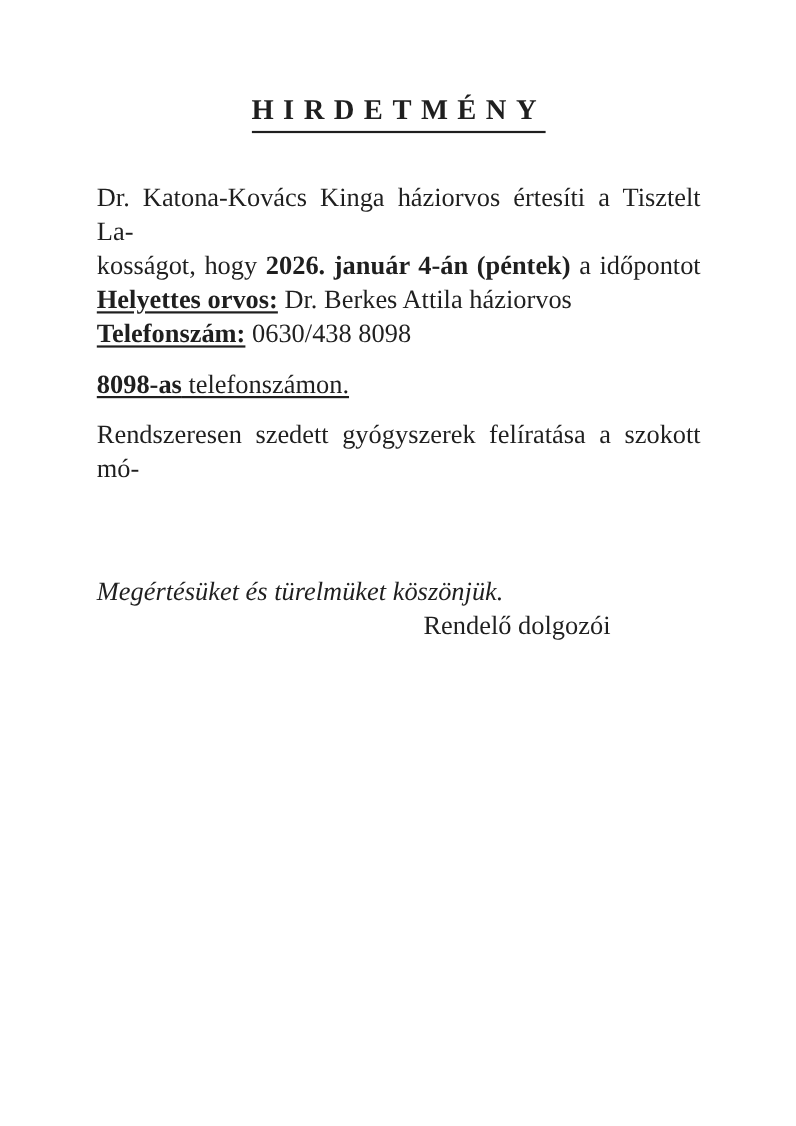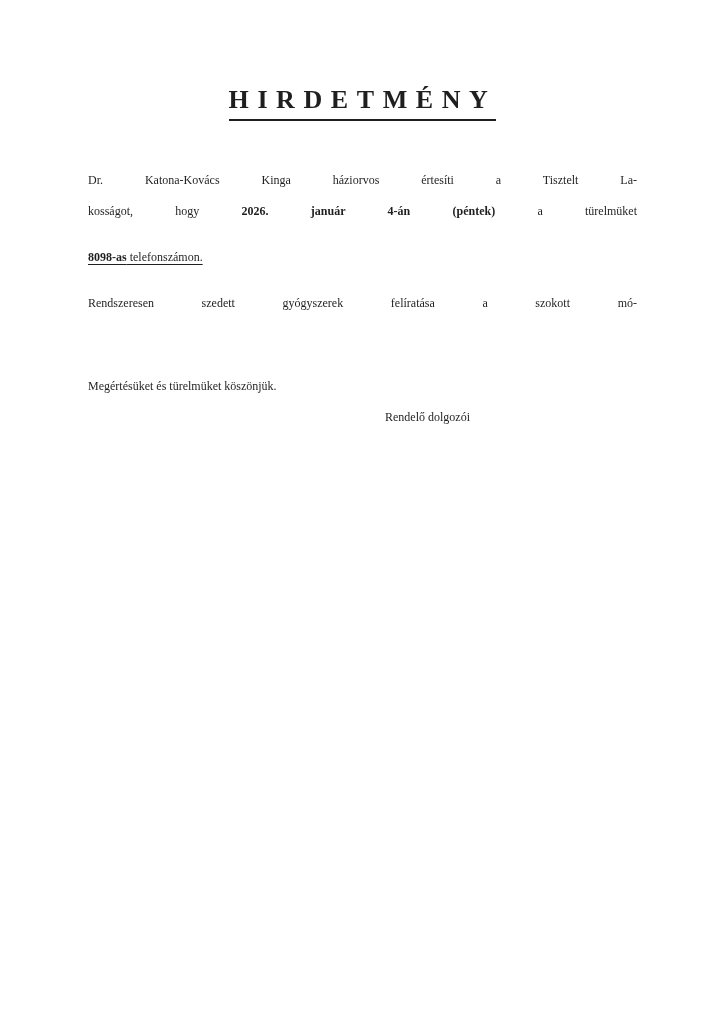--- a/index.html
+++ b/index.html
@@ -23,51 +23,55 @@
   .notice-title {
     display: inline-block;
     font-weight: 700;
     font-size: 26px;
     line-height: 1.2;
     letter-spacing: 0.33em;
     border-bottom: 2px solid #1f1f1f;
     padding-bottom: 4px;
   }
   .para {
-    font-size: 12px;
+    font-size: 24px;
     line-height: 31px;
   }
   .line { min-height: 31px; }
   .jline {
     text-align: justify;
     text-align-last: justify;
     text-justify: inter-word;
   }
   b { font-weight: 700; }
   u { text-decoration: underline; text-underline-offset: 3px; }
   .gap-small { margin-top: 15px; }
-  .gap-large { margin-top: 52px; }
+  .gap-large { margin-top: 80px; font-style: italic; }
   .gap-sig   { }
   .signature { padding-left: 297px; }
 </style>
 </head>
 <body>
 
 <div class="page">
   <div class="content">
 
     <div class="title-wrap">
       <span class="notice-title">HIRDETMÉNY</span>
     </div>
 
     <div class="para">
       <div class="line jline"><span>Dr. Katona-Kovács Kinga háziorvos értesíti a Tisztelt La-</span></div>
-      <div class="line jline"><span>kosságot, hogy </span><b>2026. január 4-án (péntek)</b><span> a türelmüket</span></div>
+      <div class="line jline"><span>kosságot, hogy </span><b>2026. január 4-án (péntek)</b><span> a időpontot</span></div>
     </div>
 
+    <div class="para">
+      <div class="line"><b><u>Helyettes orvos:</u></b><span> Dr. Berkes Attila háziorvos</span></div>
+      <div class="line"><b><u>Telefonszám:</u></b><span> 0630/438 8098</span></div>
+    </div>
 
     <div class="para gap-small">
       <div class="line"><u><b>8098-as</b><span> telefonszámon.</span></u></div>
     </div>
 
     <div class="para gap-small">
       <div class="line jline"><span>Rendszeresen szedett gyógyszerek felíratása a szokott mó-</span></div>
     </div>
 
     <div class="para gap-large">

